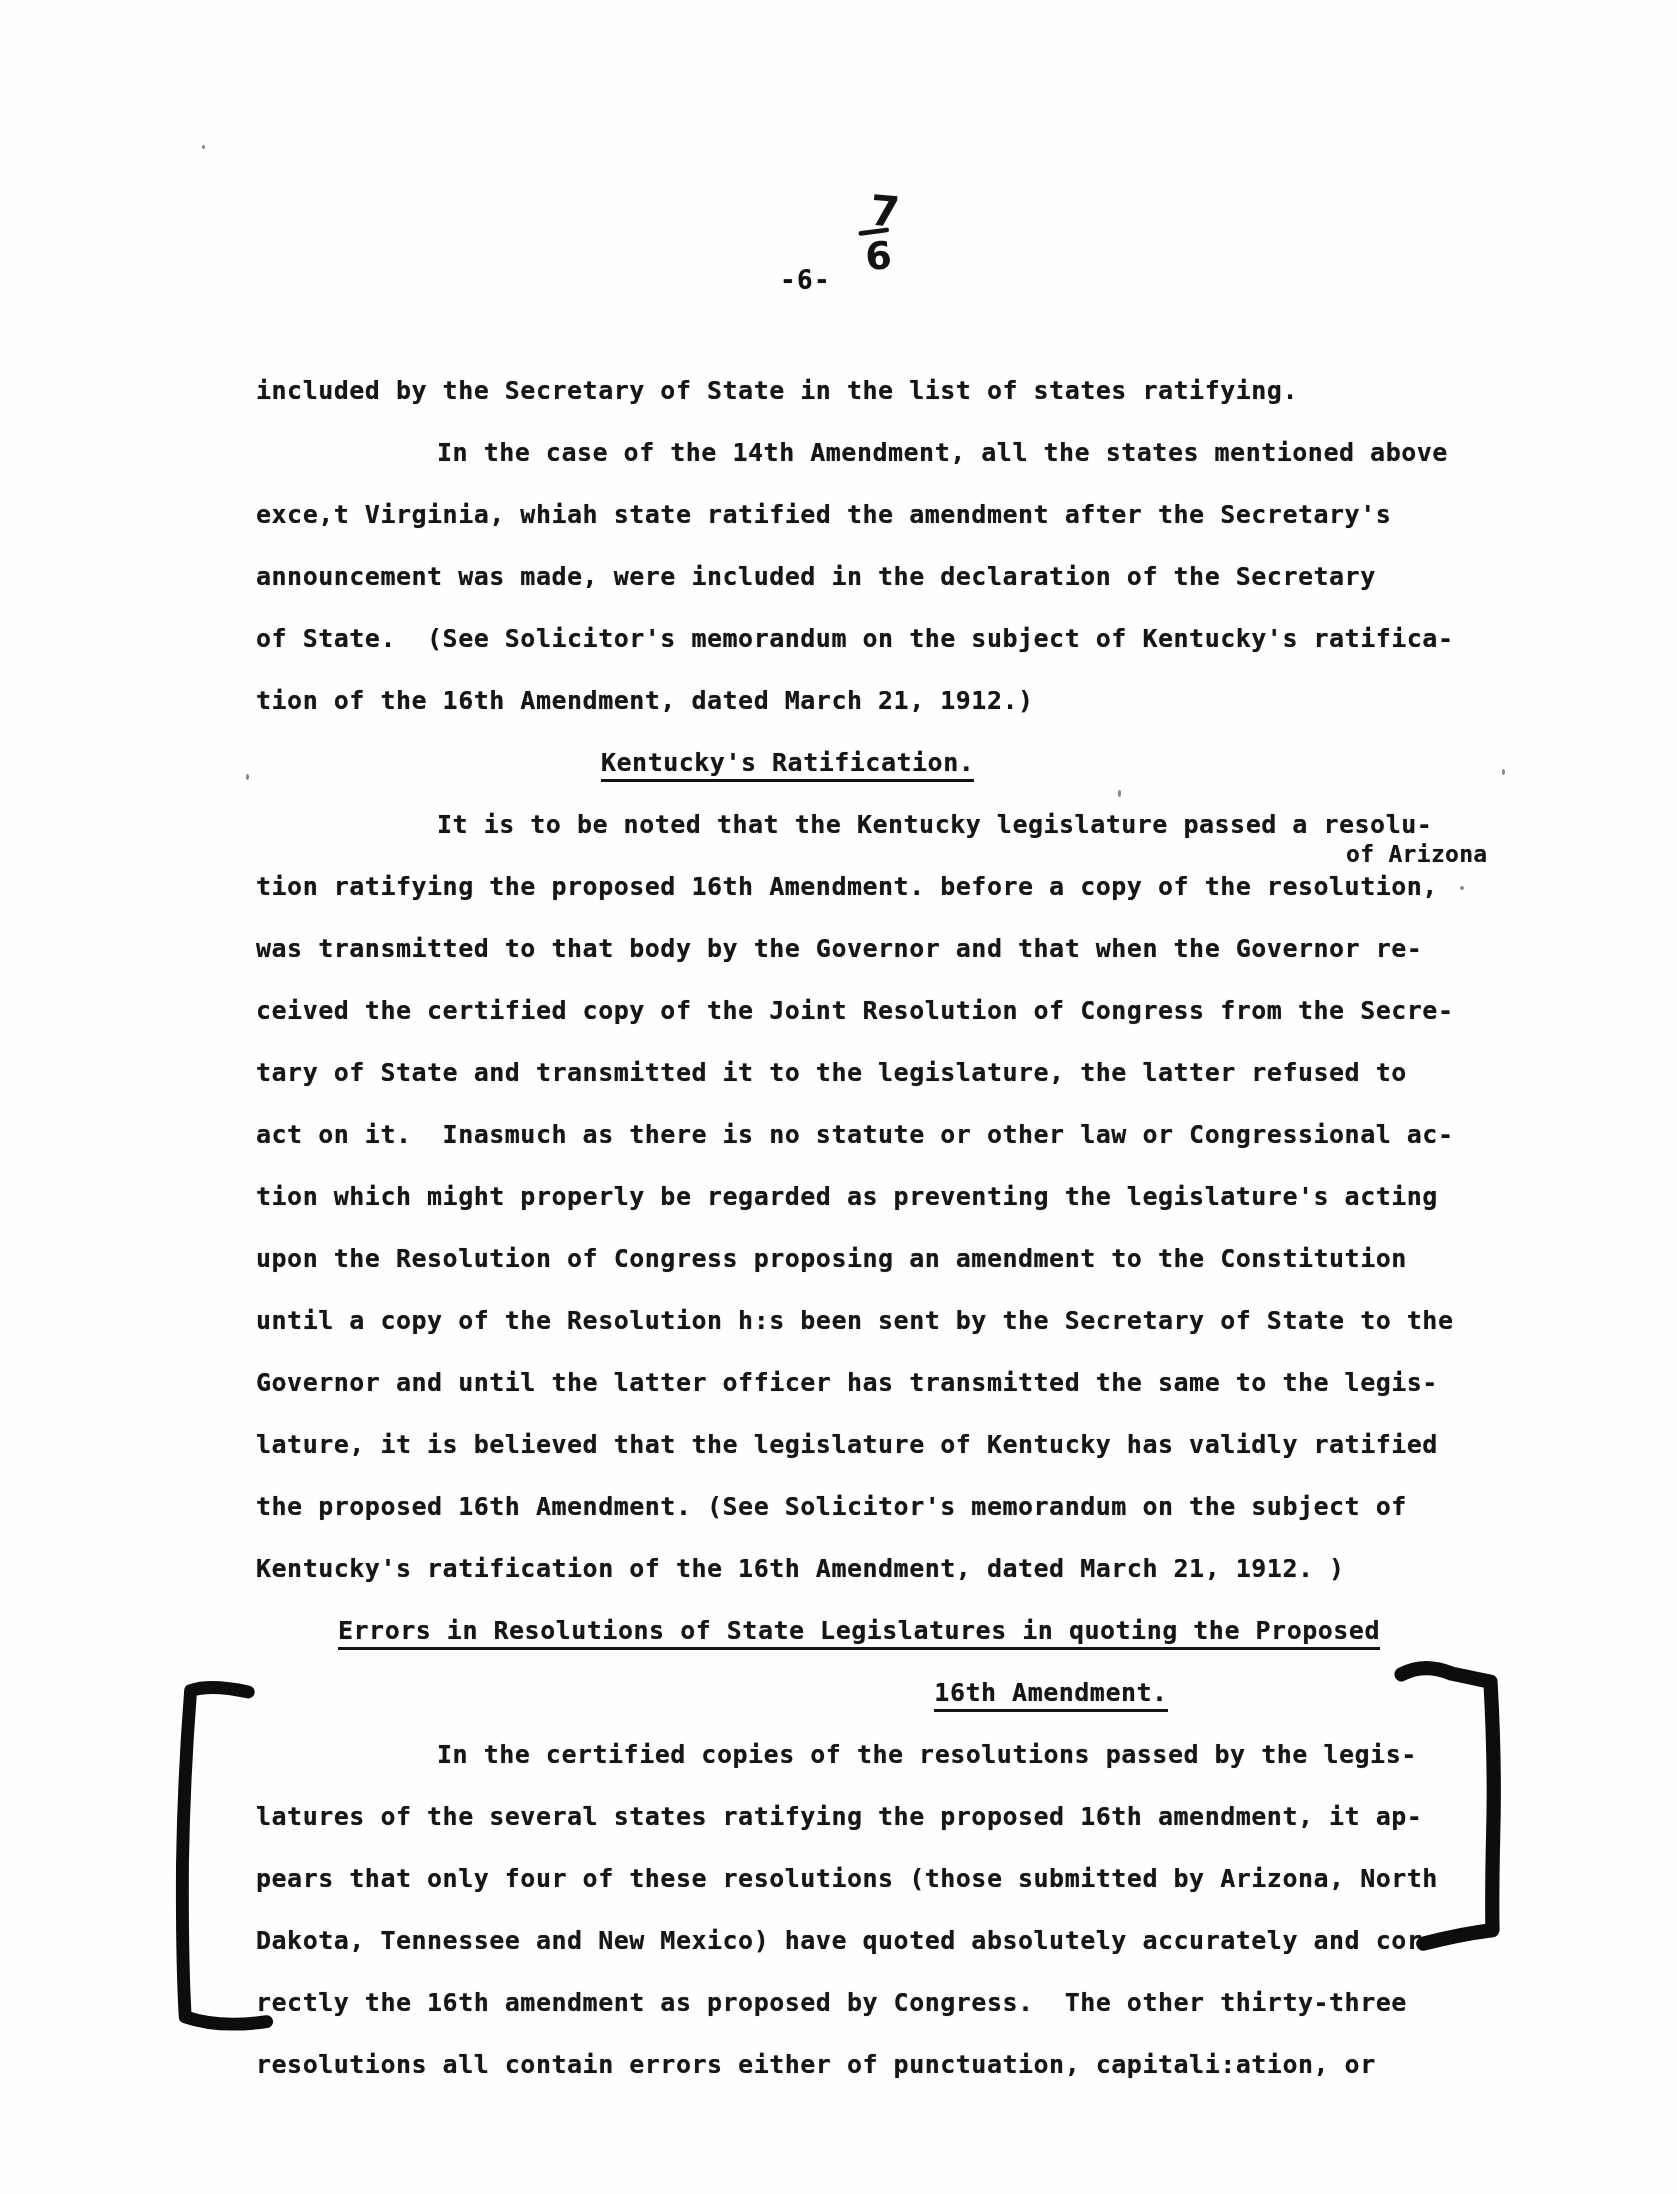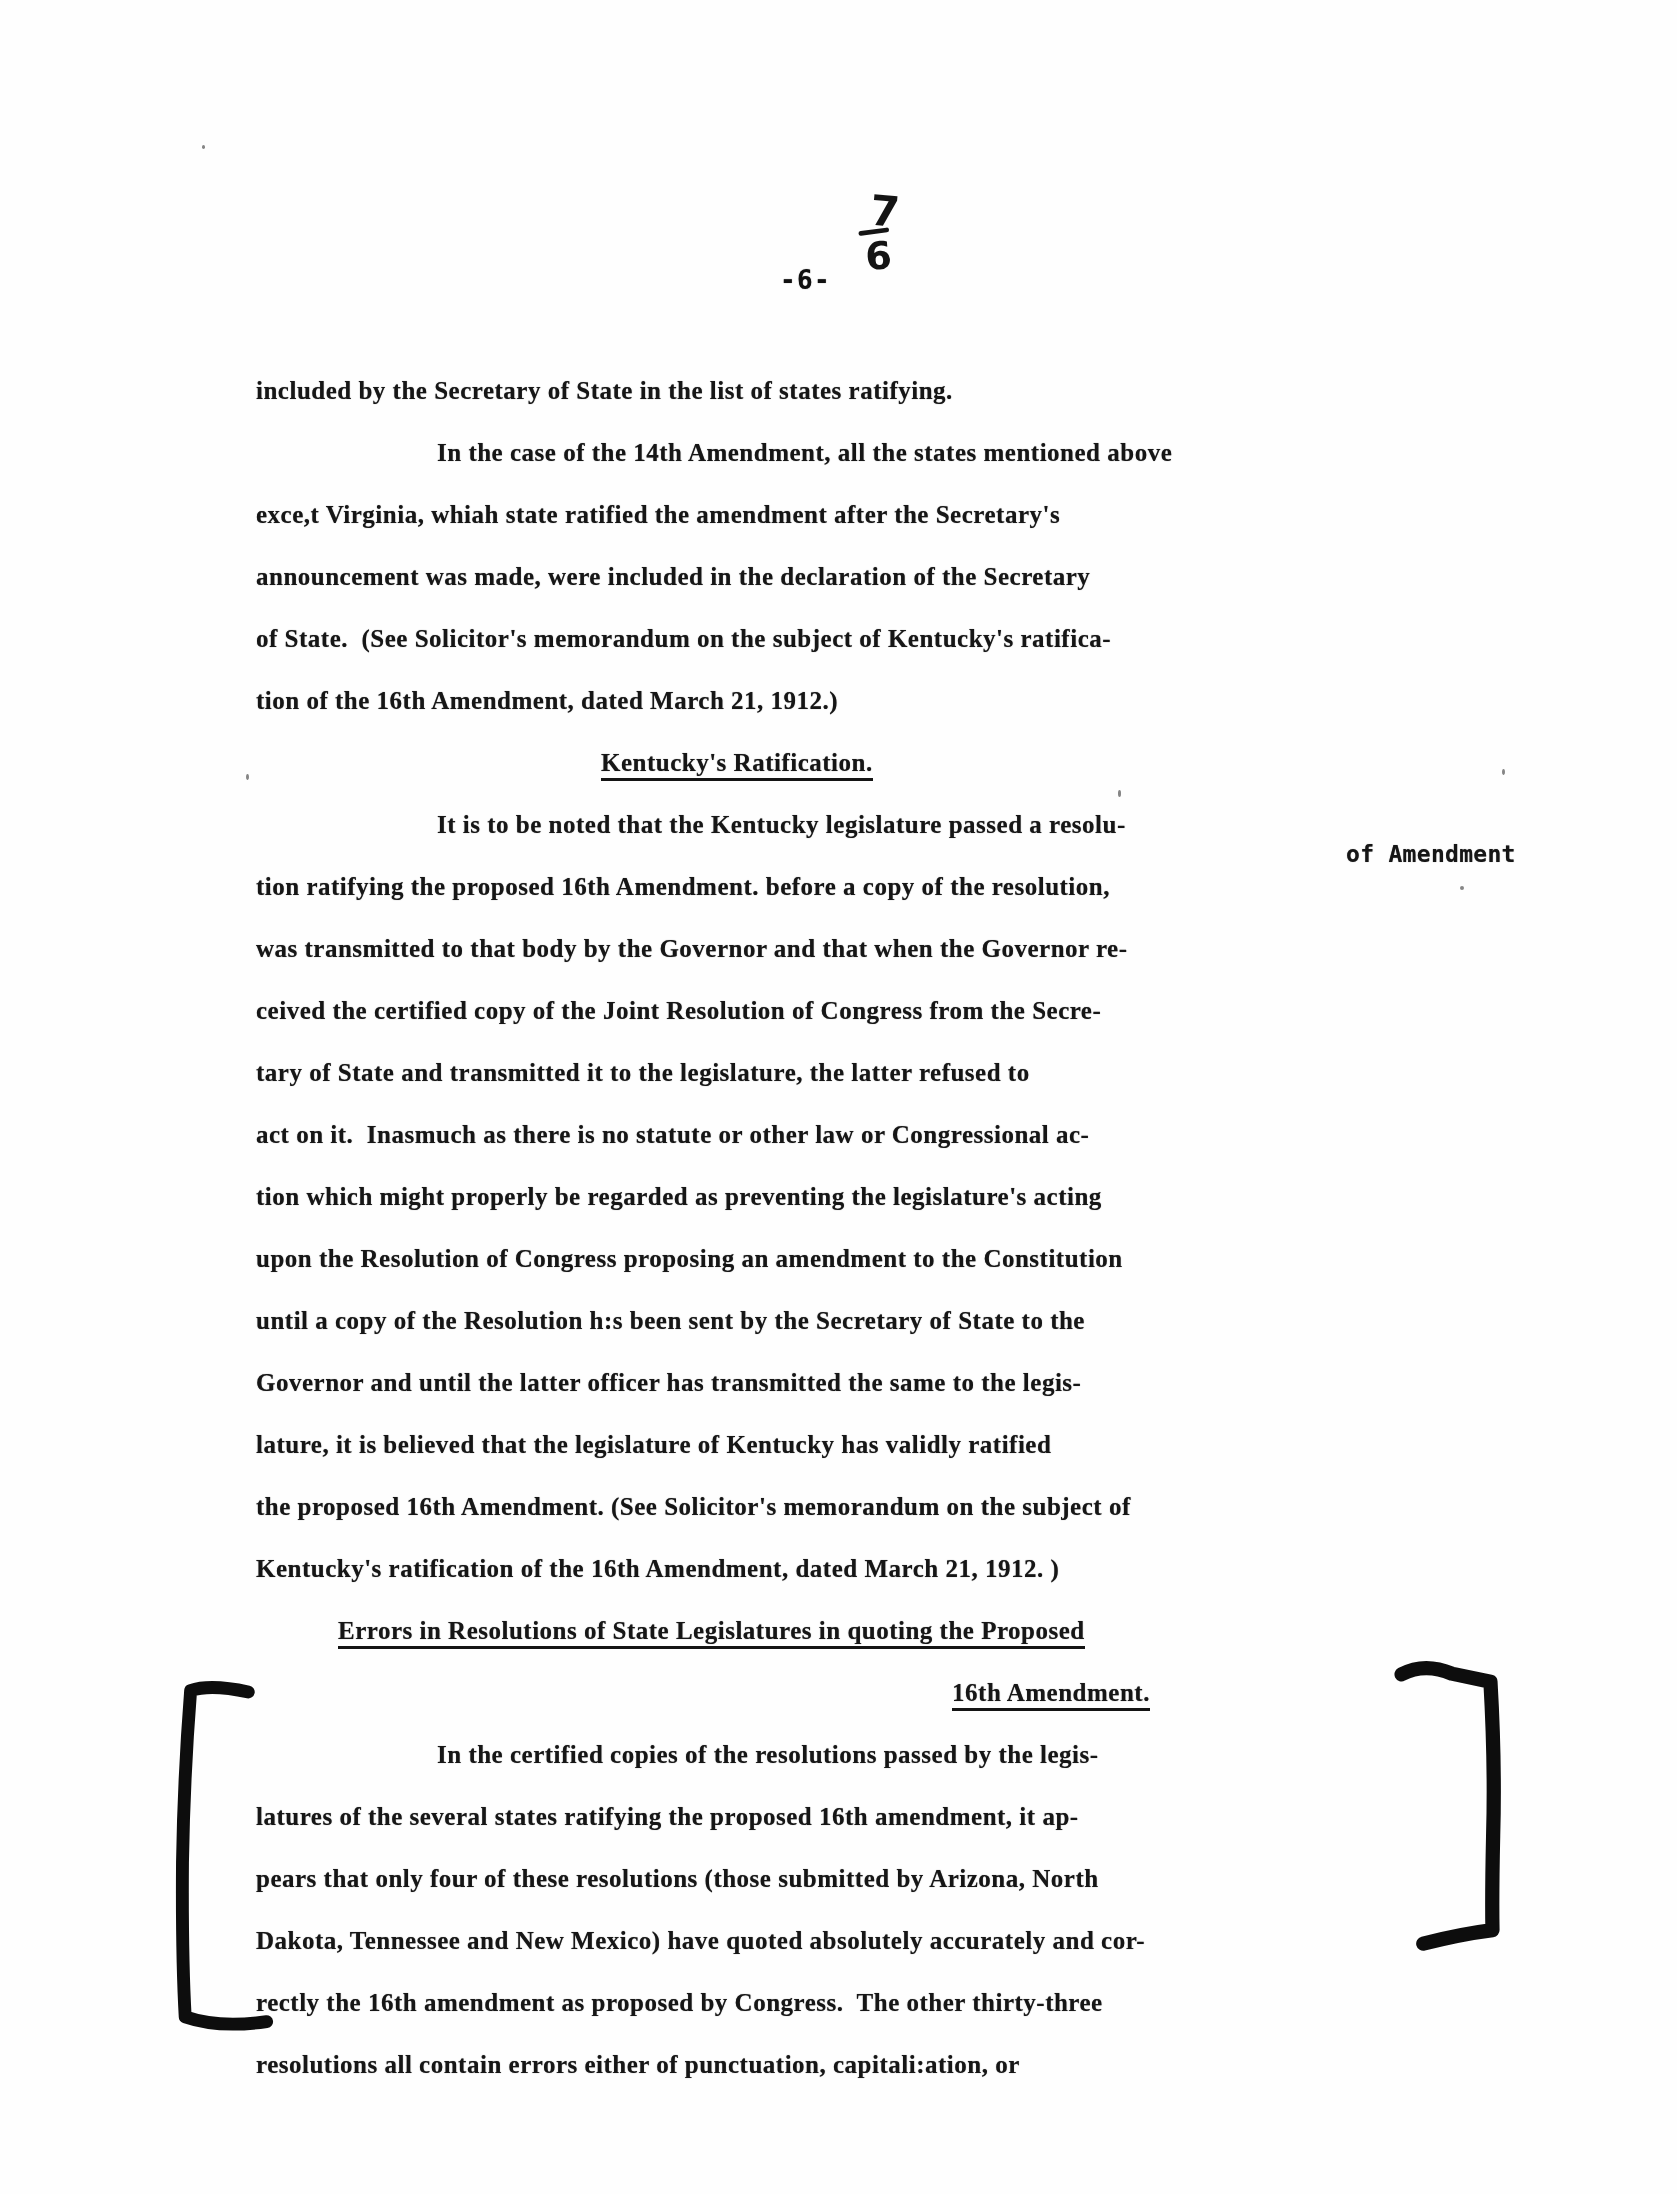--- a/index.html
+++ b/index.html
@@ -5,21 +5,21 @@
   html,body{margin:0;padding:0;background:#e8e8e8;}
   .page{position:relative;width:1677px;height:2194px;background:#fefefe;overflow:hidden;}
 
   .doc{
     position:absolute;left:256px;top:360px;width:1269px;
     font-family:"DejaVu Sans Mono","Liberation Mono",monospace;
     font-weight:700;font-size:25px;line-height:62px;letter-spacing:0.5px;
     color:#161616;white-space:pre;
     text-shadow:0 0 0.9px rgba(20,20,20,0.6);
   }
-  .line{height:62px;font-family:Liberation Serif, serif;}
+  .line{height:62px;}
   .body-indent{padding-left:181px;}
   .heading-1{padding-left:345px;}
   .heading-2a{padding-left:82px;}
   .heading-2b{padding-left:321px;text-align:center;}
   .u{border-bottom:3.4px solid #141414;padding-bottom:2px;}
 
   .pageno{
     position:absolute;left:780px;top:265px;
     font-family:"DejaVu Sans Mono","Liberation Mono",monospace;
     font-weight:700;font-size:26px;letter-spacing:1.4px;color:#111;
@@ -45,21 +45,21 @@
   <svg class="overlay" width="1677" height="2194" viewBox="0 0 2472 3234">
     <text x="1281" y="331" font-family="DejaVu Sans, sans-serif" font-weight="700" font-size="62" fill="#141414" transform="rotate(5 1281 331)">7</text>
     <path d="M 1269,344 L 1307,339" stroke="#141414" stroke-width="7" stroke-linecap="round" fill="none"></path>
     <text x="1277" y="398" font-family="DejaVu Sans, sans-serif" font-weight="700" font-size="56" fill="#141414" transform="rotate(-4 1277 398)">6</text>
   </svg>
 
   <div class="pageno">-6-</div>
 
   <div class="doc"><div class="line body">included by the Secretary of State in the list of states ratifying.</div><div class="line body-indent">In the case of the 14th Amendment, all the states mentioned above</div><div class="line body">exce,t Virginia, whiah state ratified the amendment after the Secretary's</div><div class="line body">announcement was made, were included in the declaration of the Secretary</div><div class="line body">of State.  (See Solicitor's memorandum on the subject of Kentucky's ratifica-</div><div class="line body">tion of the 16th Amendment, dated March 21, 1912.)</div><div class="line heading-1"><span class="u">Kentucky's Ratification.</span></div><div class="line body-indent">It is to be noted that the Kentucky legislature passed a resolu-</div><div class="line body">tion ratifying the proposed 16th Amendment. before a copy of the resolution,</div><div class="line body">was transmitted to that body by the Governor and that when the Governor re-</div><div class="line body">ceived the certified copy of the Joint Resolution of Congress from the Secre-</div><div class="line body">tary of State and transmitted it to the legislature, the latter refused to</div><div class="line body">act on it.  Inasmuch as there is no statute or other law or Congressional ac-</div><div class="line body">tion which might properly be regarded as preventing the legislature's acting</div><div class="line body">upon the Resolution of Congress proposing an amendment to the Constitution</div><div class="line body">until a copy of the Resolution h:s been sent by the Secretary of State to the</div><div class="line body">Governor and until the latter officer has transmitted the same to the legis-</div><div class="line body">lature, it is believed that the legislature of Kentucky has validly ratified</div><div class="line body">the proposed 16th Amendment. (See Solicitor's memorandum on the subject of</div><div class="line body">Kentucky's ratification of the 16th Amendment, dated March 21, 1912. )</div><div class="line heading-2a"><span class="u">Errors in Resolutions of State Legislatures in quoting the Proposed</span></div><div class="line heading-2b"><span class="u">16th Amendment.</span></div><div class="line body-indent">In the certified copies of the resolutions passed by the legis-</div><div class="line body">latures of the several states ratifying the proposed 16th amendment, it ap-</div><div class="line body">pears that only four of these resolutions (those submitted by Arizona, North</div><div class="line body">Dakota, Tennessee and New Mexico) have quoted absolutely accurately and cor-</div><div class="line body">rectly the 16th amendment as proposed by Congress.  The other thirty-three</div><div class="line body">resolutions all contain errors either of punctuation, capitali:ation, or</div></div>
 
-  <div class="insertion">of Amendment</div>
+  <div class="insertion">of Arizona</div>
 
   <svg class="overlay" width="1677" height="2194" viewBox="0 0 2472 3234">
     <path d="M 366,2494 Q 310,2482 281,2492 Q 271,2620 269,2745 Q 268,2885 273,2973 Q 322,2990 393,2980" fill="none" stroke="#0d0d0d" stroke-width="19" stroke-linecap="round" stroke-linejoin="round"></path>
     <path d="M 2066,2468 Q 2100,2450 2140,2467 L 2197,2479 Q 2204,2600 2201,2705 Q 2199,2795 2200,2845 Q 2152,2851 2098,2865" fill="none" stroke="#0d0d0d" stroke-width="21" stroke-linecap="round" stroke-linejoin="round"></path>
   </svg>
 
   <div class="speck" style="left:202px;top:145px;width:3.4px;height:4.1px;"></div>
   <div class="speck" style="left:246px;top:774px;width:2.7px;height:6.1px;"></div>
   <div class="speck" style="left:1118px;top:790px;width:3.4px;height:6.8px;"></div>
   <div class="speck" style="left:1460px;top:886px;width:4.1px;height:4.1px;"></div>

